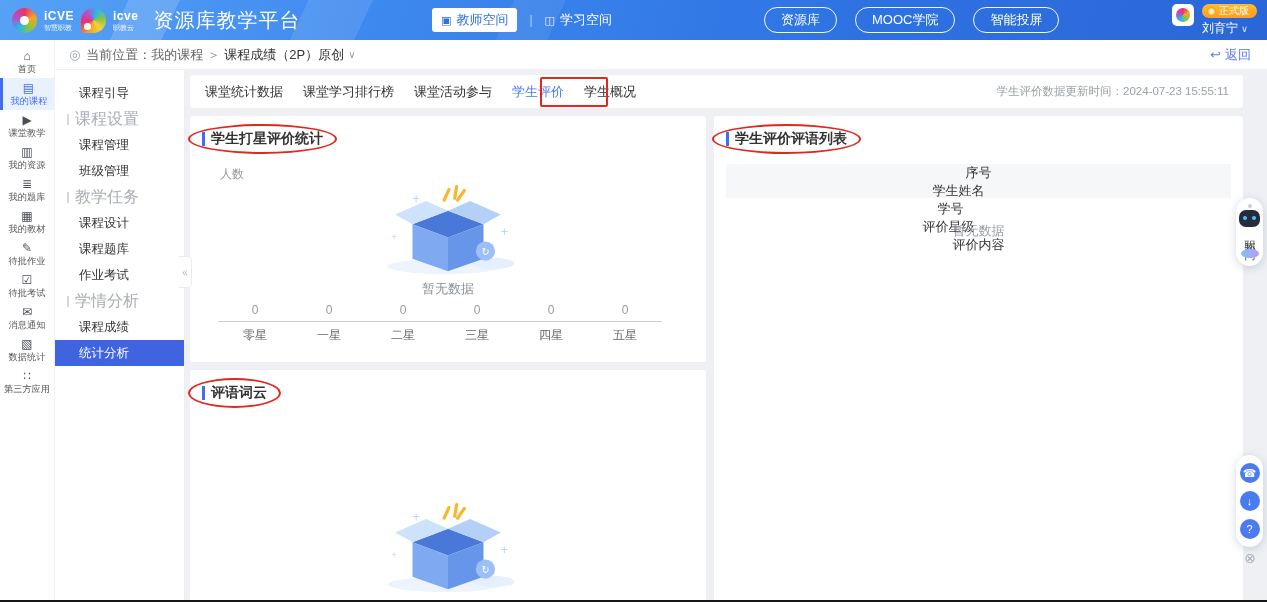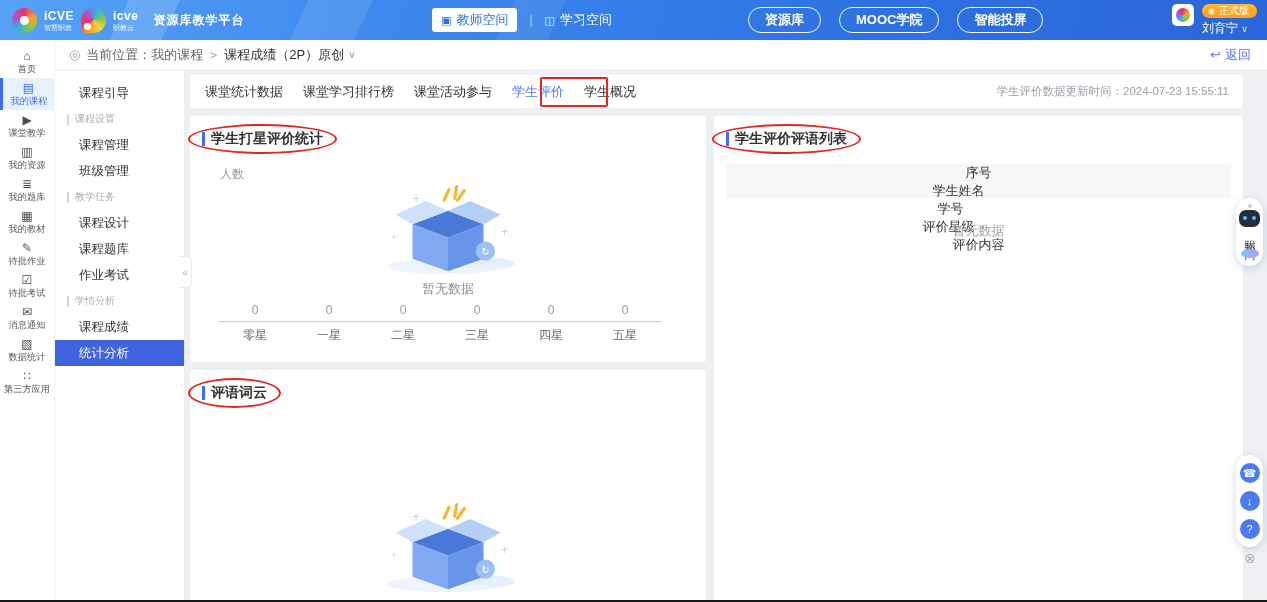--- a/index.html
+++ b/index.html
@@ -15,28 +15,28 @@
   .logo-wrap { display:flex; align-items:center; gap:7px; padding-left:12px; z-index:2; }
   .swirl { width:25px; height:25px; border-radius:50%;
     background:conic-gradient(#e8336d,#f5a623,#8bc53f,#29b8e8,#b64fc8,#e8336d); position:relative; }
   .swirl::after { content:""; position:absolute; left:8px; top:8px; width:9px; height:9px; border-radius:50%; background:#fff; }
   .shell { width:25px; height:25px; border-radius:50% 50% 50% 4px;
     background:conic-gradient(from 200deg,#f5a623,#e8336d,#b64fc8,#29b8e8,#8bc53f,#f5d13f,#f5a623); position:relative; }
   .shell::after { content:""; position:absolute; left:3px; bottom:3px; width:7px; height:7px; border-radius:50%; background:#fff; }
   .brand-col { display:flex; flex-direction:column; line-height:1; color:#fff; }
   .brand-main { font-size:12px; font-weight:bold; letter-spacing:.5px; }
   .brand-sub { font-size:7px; margin-top:2px; opacity:.95; }
-  .platform-title { color:#fff; font-size:12px; margin-left:8px; letter-spacing:1px; z-index:2;font-weight:bold; }
+  .platform-title { color:#fff; font-size:20px; margin-left:8px; letter-spacing:1px; z-index:2; }
   .header-nav { position:absolute; left:432px; top:0; height:40px; display:flex; align-items:center; gap:12px; z-index:2; }
   .nav-teacher { background:#fff; color:#2f6fe0; border-radius:3px; padding:3px 9px; font-size:13px; display:flex; align-items:center; gap:5px; cursor:pointer; }
   .nav-teacher .nv-icon { font-size:11px; }
   .nav-divider { color:rgba(255,255,255,.55); font-size:12px; }
   .nav-student { color:#fff; font-size:13px; display:flex; align-items:center; gap:5px; cursor:pointer; }
   .nav-student .nv-icon { font-size:11px; opacity:.9; }
-  .header-pills { position:absolute; left:748px; top:0; height:40px; display:flex; align-items:center; gap:18px; z-index:2;font-weight:bold; }
+  .header-pills { position:absolute; left:764px; top:0; height:40px; display:flex; align-items:center; gap:18px; z-index:2; }
   .pill { border:1px solid rgba(255,255,255,.95); color:#fff; border-radius:14px; padding:3px 16px; font-size:13px; cursor:pointer; white-space:nowrap; }
   .header-user { position:absolute; right:10px; top:4px; height:32px; display:flex; gap:8px; z-index:2; }
   .app-icon { width:22px; height:22px; background:#fff; border-radius:5px; display:flex; align-items:center; justify-content:center; }
   .app-icon .mini-swirl { width:14px; height:14px; border-radius:50%;
     background:conic-gradient(#e8336d,#f5a623,#8bc53f,#29b8e8,#b64fc8,#e8336d); position:relative; }
   .user-col { display:flex; flex-direction:column; align-items:flex-start; line-height:1; }
   .ver-badge { display:flex; align-items:center; gap:3px; background:linear-gradient(#ffbb30,#ff9e1c); border-radius:9px; color:#fff; font-size:10px; padding:2px 8px 2px 5px; }
   .medal { width:9px; height:9px; border-radius:50%; background:radial-gradient(#ffeeb2 25%,#e89410 75%); display:inline-block; }
   .user-name { color:#fff; font-size:12px; margin-top:4px; cursor:pointer; }
   .user-name .chev { font-size:9px; opacity:.9; }
@@ -46,21 +46,21 @@
   .icon-item { height:32px; display:flex; flex-direction:column; align-items:center; justify-content:center; cursor:pointer; line-height:1; }
   .icon-glyph { font-size:12px; color:#4a4f57; }
   .icon-label { font-size:10px; color:#555; margin-top:2px; white-space:nowrap; transform:scale(.92); }
   .icon-item.active { background:#e9f1fe; border-left:3px solid #3d6ef5; }
   .icon-item.active .icon-glyph, .icon-item.active .icon-label { color:#3d6ef5; }
 
   
   .sub-sidebar { position:absolute; top:70px; left:55px; width:130px; height:532px; background:#fff; border-right:1px solid #eceef1; padding-top:10px; z-index:4; }
   .sub-item { height:26px; display:flex; align-items:center; padding-left:24px; font-size:12.5px; color:#333; cursor:pointer; white-space:nowrap; }
   .sub-item.active { background:#4064e0; color:#fff; }
-  .sub-section { height:26px; display:flex; align-items:center; padding-left:12px; font-size:10px; color:#a9adb5; white-space:nowrap; }
+  .sub-section { height:26px; display:flex; align-items:center; padding-left:12px; font-size:16px; color:#a9adb5; white-space:nowrap; }
   .sub-section-bar { width:2px; height:11px; background:#d7d9dd; margin-right:6px; display:inline-block; }
   .collapse-tab { position:absolute; left:179px; top:256px; width:13px; height:32px; background:#fff; border:1px solid #e8eaed; border-left:none; border-radius:0 5px 5px 0; display:flex; align-items:center; justify-content:center; font-size:10px; color:#b0b3b8; cursor:pointer; z-index:6; }
 
   
   .breadcrumb { position:absolute; top:40px; left:55px; width:1212px; height:30px; background:#fff; border-bottom:1px solid #eef0f2; display:flex; align-items:center; padding:0 16px 0 14px; font-size:13px; z-index:6; }
   .bc-loc-icon { color:#9aa0a8; font-size:13px; margin-right:6px; }
   .bc-prefix, .bc-parent, .bc-sep { color:#666; }
   .bc-sep { margin:0 4px; color:#999; }
   .bc-current { color:#333; cursor:pointer; }
   .bc-chev { color:#999; font-size:10px; margin-left:4px; cursor:pointer; }

